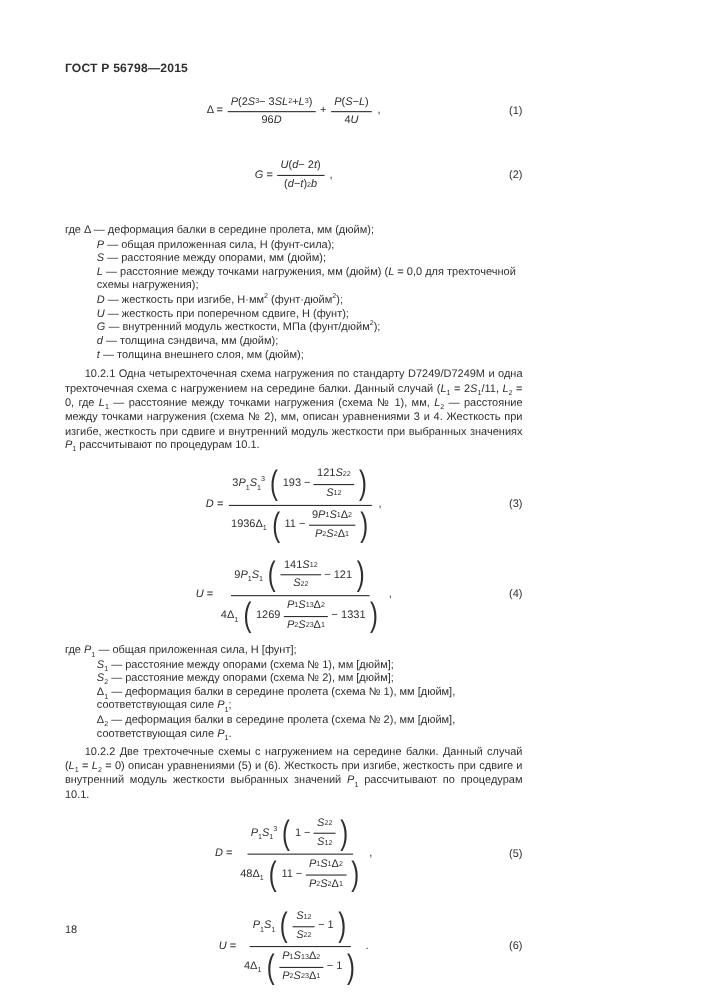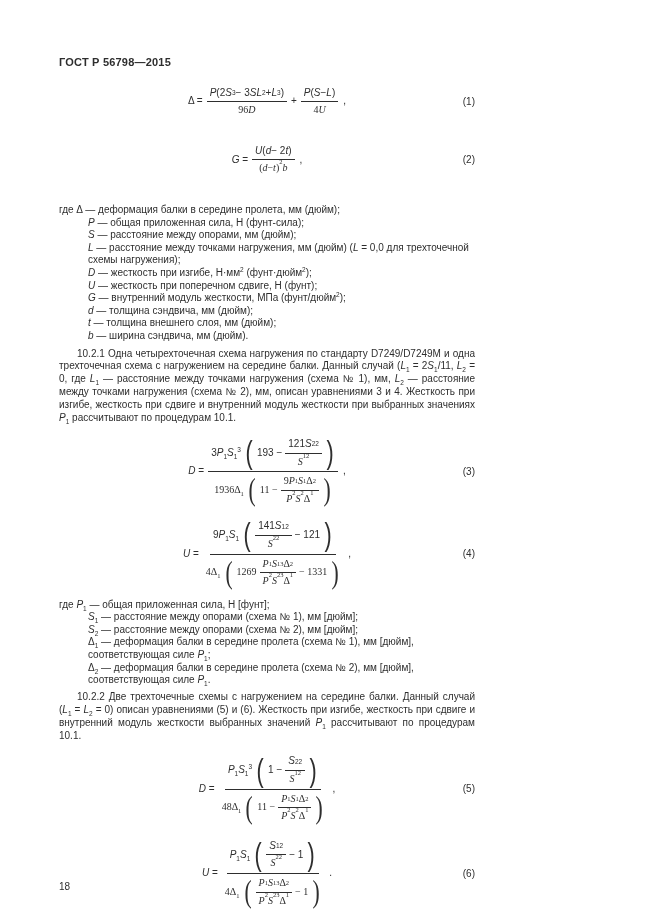--- a/index.html
+++ b/index.html
@@ -17,42 +17,42 @@
   sub { vertical-align:sub; }
 
   
   .eq-row { position:relative; }
   .eq-center { display:flex; justify-content:center; }
   .eq-body { display:inline-flex; align-items:center; gap:4px; }
   .eq-num { position:absolute; right:0; top:50%; transform:translateY(-50%); font-size:10px; }
   .frac { display:inline-flex; flex-direction:column; align-items:center; }
   .fn { display:inline-flex; align-items:center; justify-content:center;
         padding:1px 3px 2px; border-bottom:1px solid #2e2e2e; }
-  .fd { display:inline-flex; justify-content:center; padding:2px 3px 1px;font-family:Liberation Serif, serif; }
+  .fd { display:inline-flex; align-items:center; justify-content:center; padding:2px 3px 1px; }
   .ig { display:inline-flex; align-items:center; gap:3px; }
   .bp { display:inline-block; font-weight:400; transform:scale(0.72,1.02); }
   .bp30 { font-size:30px; line-height:30px; }
   .tail { margin-left:1px; }
 
   
   .para { text-align:justify; text-indent:18px; }
   .defs { padding-left:29px; }
   .dl { }
   .dl.first { text-indent:-29px; }
   .m-eq1 { margin-top:17px; }
   .m-eq2 { margin-top:26px; }
   .m-defs1 { margin-top:28px; }
   .m-para1 { margin-top:5px; line-height:12.9px; }
   .m-eq3 { margin-top:11px; }
   .m-eq4 { margin-top:11px; }
   .m-defs2 { margin-top:9px; }
   .m-para2 { margin-top:4px; line-height:12.9px; }
   .m-eq5 { margin-top:11px; }
   .m-eq6 { margin-top:13px; }
-  .pageno { position:absolute; left:59px; top:881px; font-size:10px; }
+  .pageno { position:absolute; left:59px; top:840px; font-size:10px; }
 </style>
 </head>
 <body>
 
 <div class="page">
 
   <div class="hdr">ГОСТ Р 56798—2015</div>
 
   <div class="eq-row m-eq1">
     <div class="eq-center">
@@ -90,21 +90,20 @@
   <div class="defs m-defs1">
     <div class="dl first">где Δ — деформация балки в середине пролета, мм (дюйм);</div>
     <div class="dl"><i>P</i> — общая приложенная сила, Н (фунт-сила);</div>
     <div class="dl"><i>S</i> — расстояние между опорами, мм (дюйм);</div>
     <div class="dl"><i>L</i> — расстояние между точками нагружения, мм (дюйм) (<i>L</i> = 0,0 для трехточечной схемы нагружения);</div>
     <div class="dl"><i>D</i> — жесткость при изгибе, Н·мм<sup>2</sup> (фунт·дюйм<sup>2</sup>);</div>
     <div class="dl"><i>U</i> — жесткость при поперечном сдвиге, Н (фунт);</div>
     <div class="dl"><i>G</i> — внутренний модуль жесткости, МПа (фунт/дюйм<sup>2</sup>);</div>
     <div class="dl"><i>d</i> — толщина сэндвича, мм (дюйм);</div>
     <div class="dl"><i>t</i> — толщина внешнего слоя, мм (дюйм);</div>
-    <div class="dl"><i>b</i> — ширина сэндвича, мм (дюйм).</div>
   </div>
 
   <div class="para m-para1">10.2.1  Одна четырехточечная схема нагружения по стандарту D7249/D7249M и одна трехточечная схема с нагружением на середине балки. Данный случай (<i>L</i><sub>1</sub> = 2<i>S</i><sub>1</sub>/11, <i>L</i><sub>2</sub> = 0, где <i>L</i><sub>1</sub> — расстояние между точками нагружения (схема № 1), мм, <i>L</i><sub>2</sub> — расстояние между точками нагружения (схема № 2), мм, описан уравнениями 3 и 4. Жесткость при изгибе, жесткость при сдвиге и внутренний модуль жесткости при выбранных значениях <i>P</i><sub>1</sub> рассчитывают по процедурам 10.1.</div>
 
   <div class="eq-row m-eq3">
     <div class="eq-center">
       <div class="eq-body">
         <span><i>D</i> =</span>
         <span class="frac">
           <span class="fn">

